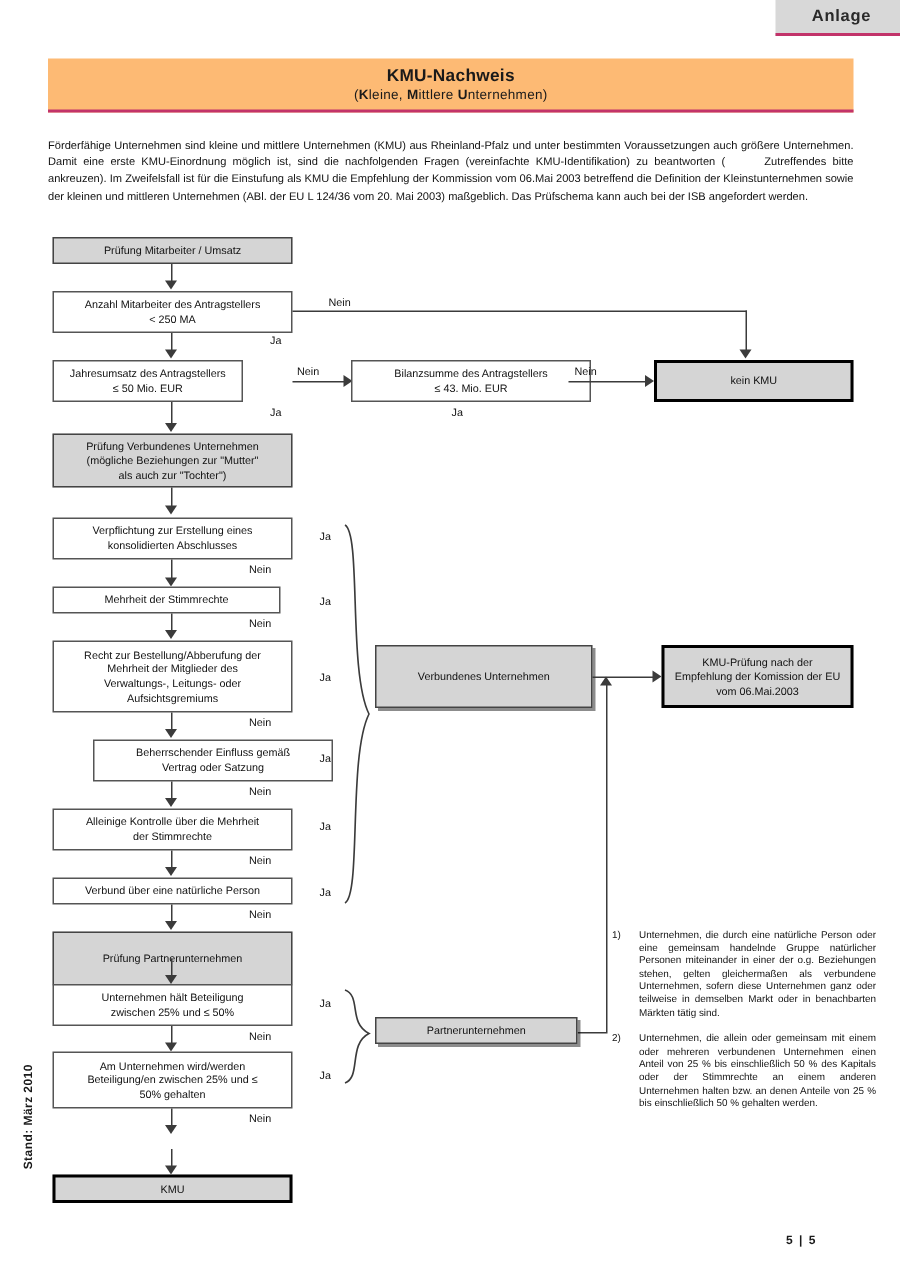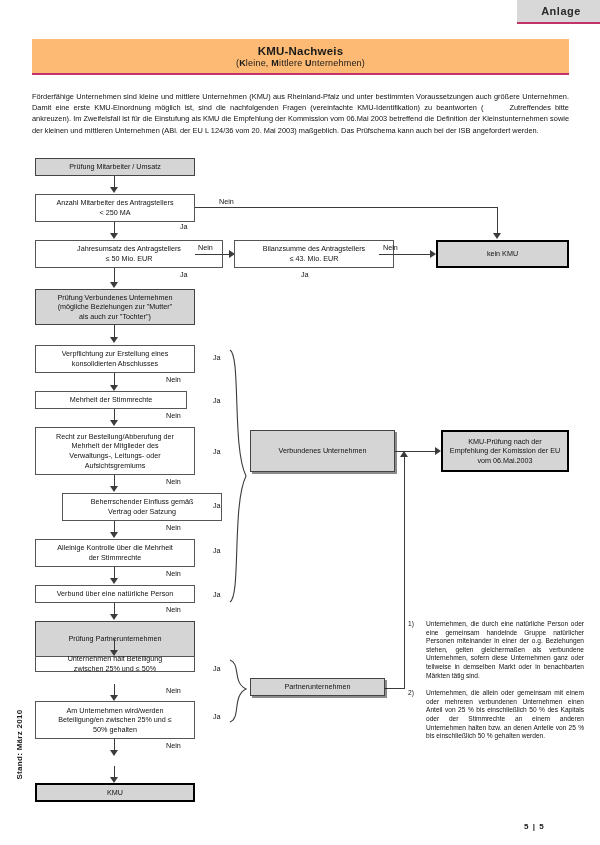--- a/index.html
+++ b/index.html
@@ -128,21 +128,21 @@
 
   <div class="hline" style="left:195px; top:207px; width:303px;"></div>
   <div class="vline" style="left:497px; top:207px; height:28px;"></div>
   <div class="arrow-down" style="left:493px; top:233px;"></div>
   <div class="lbl" style="left:219px; top:197px;">Nein</div>
 
   <div class="vline" style="left:114px; top:222px; height:13px;"></div>
   <div class="arrow-down" style="left:110px; top:233px;"></div>
   <div class="lbl" style="left:180px; top:222px;">Ja</div>
 
-  <div class="box" style="left:35px; top:240px; width:188px; height:28px;">
+  <div class="box" style="left:35px; top:240px; width:127px; height:28px;">
     <div>
       <div>Jahresumsatz des Antragstellers</div>
       <div>≤ 50 Mio. EUR</div>
     </div>
   </div>
 
   <div class="hline" style="left:195px; top:254px; width:36px;"></div>
   <div class="arrow-right" style="left:229px; top:250px;"></div>
   <div class="lbl" style="left:198px; top:243px;">Nein</div>
 
@@ -261,21 +261,21 @@
   <div class="vline" style="left:404px; top:456px; height:232px;"></div>
   <div class="arrow-up" style="left:400px; top:451px;"></div>
   <div class="hline" style="left:385px; top:688px; width:20px;"></div>
 
   <div class="box grey" style="left:35px; top:621px; width:160px; height:36px;">
     <span>Prüfung Partnerunternehmen</span>
   </div>
   <div class="vline" style="left:114px; top:639px; height:13px;"></div>
   <div class="arrow-down" style="left:110px; top:650px;"></div>
 
-  <div class="box" style="left:35px; top:656px; width:160px; height:16px;text-align:center;">
+  <div class="box" style="left:35px; top:656px; width:160px; height:28px;text-align:center;">
     <div>
       <div>Unternehmen hält Beteiligung</div>
       <div>zwischen 25% und ≤ 50%</div>
     </div>
   </div>
   <div class="lbl" style="left:213px; top:664px;">Ja</div>
   <div class="lbl" style="left:166px; top:686px;">Nein</div>
   <div class="vline" style="left:114px; top:684px; height:13px;"></div>
   <div class="arrow-down" style="left:110px; top:695px;"></div>
 

